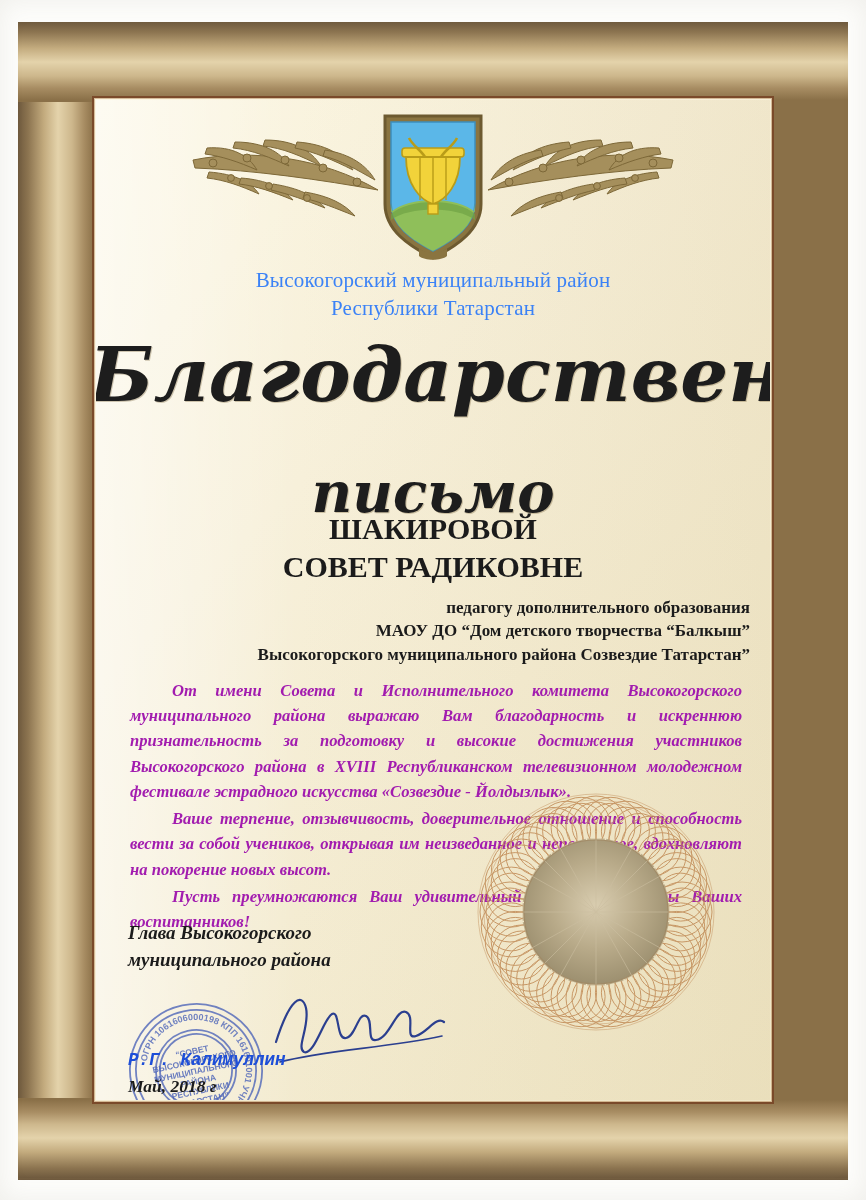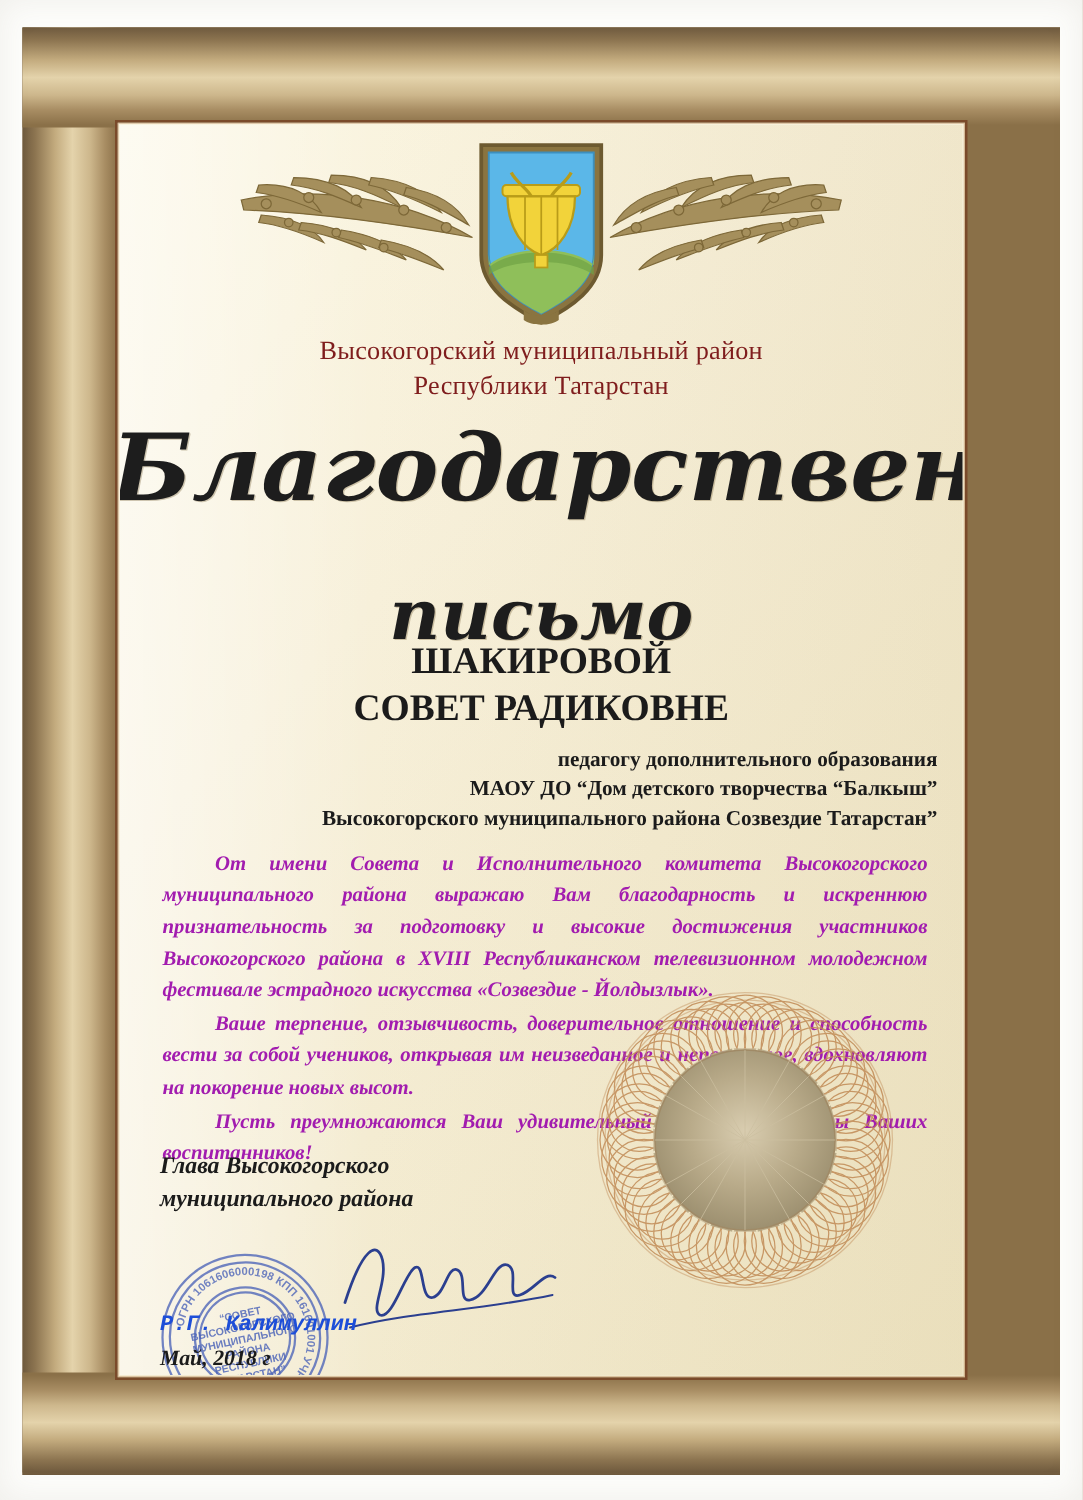--- a/index.html
+++ b/index.html
@@ -116,21 +116,21 @@
     display: flex;
     justify-content: center;
     align-items: flex-start;
   }
 
   
   .region-line {
     text-align: center;
     font-family: "Liberation Serif", serif;
     font-size: 21px;
-    color: #7f1d1d;
+    color: #3b82f6;
     letter-spacing: .2px;
     line-height: 1.35;
   }
   #region-block { position: absolute; left: 40px; right: 40px; top: 166px; }
 
   #title-main {
     position: absolute;
     left: 0; right: 0;
     top: 238px;
     text-align: center;

